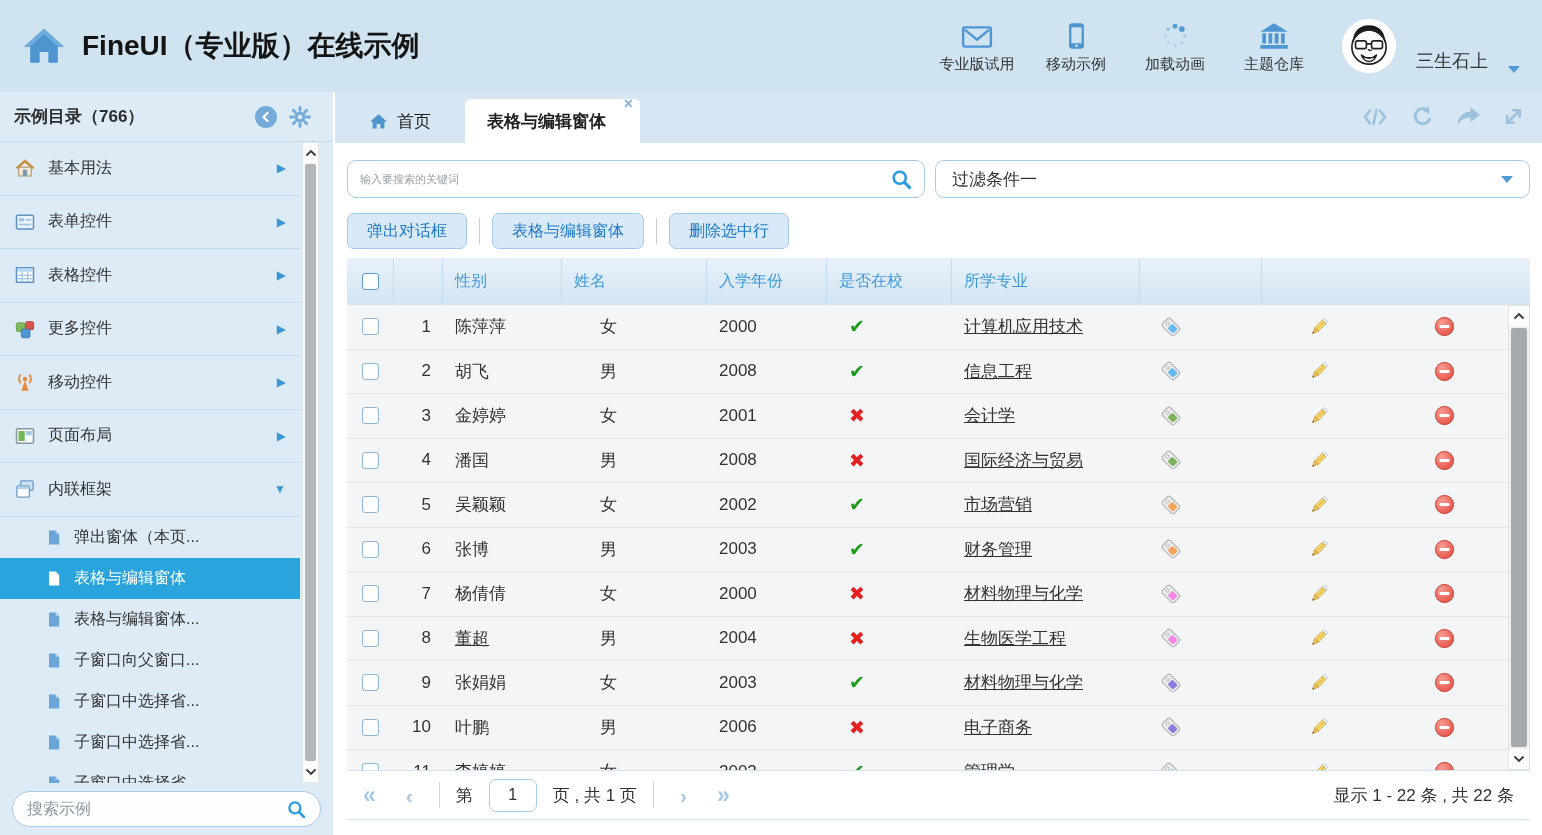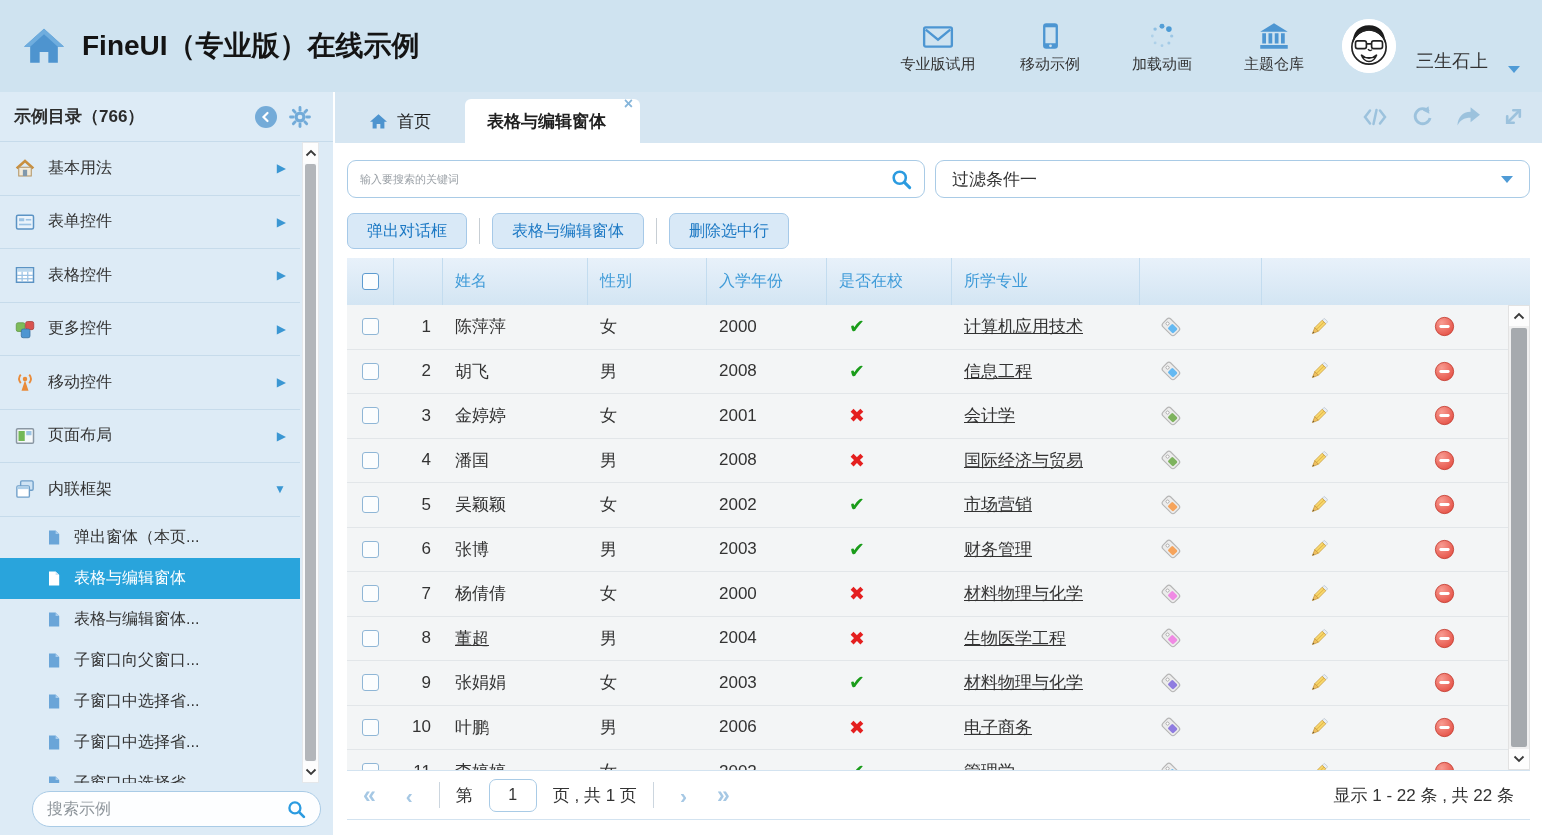--- a/index.html
+++ b/index.html
@@ -4,21 +4,21 @@
 <style>
   *{box-sizing:border-box;margin:0;padding:0;}
   html,body{width:1542px;height:835px;overflow:hidden;}
   body{font-family:"Liberation Sans","DejaVu Sans",sans-serif;background:#fff;}
   .app{width:1542px;height:835px;display:flex;flex-direction:column;overflow:hidden;}
 
   
   .header{height:92px;background:#cfe3f0;display:flex;align-items:center;padding:0 22px;flex:none;}
   .logo{display:flex;align-items:center;gap:16px;}
   .app-title{font-size:28px;font-weight:bold;color:#141414;}
-  .hnav{margin-left:auto;display:flex;align-items:flex-end;gap:36px;margin-right:30px;}
+  .hnav{margin-left:auto;display:flex;align-items:flex-end;gap:23px;margin-right:30px;}
   .nav-item{display:flex;flex-direction:column;align-items:center;gap:5px;cursor:pointer;min-width:76px;}
   .nav-ico{height:32px;display:flex;align-items:flex-end;justify-content:center;}
   .nav-label{font-size:15px;color:#333;}
   .userbox{display:flex;align-items:flex-end;gap:20px;cursor:pointer;}
   .avatar{width:54px;height:54px;border-radius:50%;overflow:hidden;background:#fff;flex:none;}
   .username{font-size:18px;color:#333;}
   .caret{width:0;height:0;border-left:6px solid transparent;border-right:6px solid transparent;border-top:7px solid #4f9bd6;display:inline-block;}
 
   
   .main-row{flex:1;display:flex;min-height:0;}
@@ -32,21 +32,21 @@
   .sidebar-list{height:641px;overflow:hidden;position:relative;padding-right:33px;flex:none;}
   .sgroup{height:53.5px;display:flex;align-items:center;padding:0 14px;border-bottom:1px solid #c6dbeb;font-size:16px;color:#333;position:relative;cursor:pointer;}
   .gicon{width:22px;height:20px;margin-right:12px;flex:none;}
   .garrow{position:absolute;right:14px;color:#3b97d3;font-size:12px;}
   .schild{height:41px;display:flex;align-items:center;padding-left:46px;font-size:16px;color:#333;gap:12px;cursor:pointer;white-space:nowrap;}
   .schild.selected{background:#29a4dc;color:#fff;}
   .sscroll{position:absolute;top:0;right:14px;width:17px;height:100%;background:#fafbfc;border:1px solid #e4e7ea;}
   .sc-btn{height:20px;display:flex;align-items:center;justify-content:center;background:#fdfdfd;cursor:pointer;}
   .sc-btn.bot{position:absolute;bottom:0;left:0;right:0;}
   .sc-thumb{position:absolute;left:2px;right:2px;top:21px;bottom:21px;background:#b3b6ba;border-radius:2px;cursor:grab;}
-  .ssearch{height:52px;padding:8px 12px;flex:none;margin-left:20px;}
+  .ssearch{height:52px;padding:8px 12px;flex:none;}
   .sbox{height:36px;border:1.5px solid #a9cbe6;border-radius:18px;background:#fdfeff;display:flex;align-items:center;padding:0 14px;gap:8px;}
   .sbox input{flex:1;border:0;outline:0;background:transparent;font-size:16px;color:#333;font-family:inherit;min-width:0;}
   .sbox input::placeholder{color:#8f969c;}
 
   
   .main{flex:1;display:flex;flex-direction:column;min-width:0;background:#fff;}
   .tabbar{height:51px;background:#d6e6f2;display:flex;align-items:flex-end;padding-left:12px;position:relative;flex:none;}
   .tab{height:44px;display:flex;align-items:center;gap:9px;padding:0 22px;font-size:17px;color:#1f1f1f;position:relative;cursor:pointer;}
   .tab.active{background:#fff;border-radius:6px 6px 0 0;font-weight:bold;padding-right:34px;margin-left:12px;}
   .tab-close{position:absolute;top:-4px;right:7px;font-size:16px;font-weight:bold;color:#85b5da;cursor:pointer;}
@@ -419,25 +419,25 @@
           </div>
 
         <div class="grid">
           <div class="grid-header" id="ghead">
               <div class="gh center" style="width:47px;flex:none;justify-content:center;padding-left:0;">
      <span class="cb hdr"></span>
    </div>
               <div class="gh" style="width:49px;flex:none;">
      <span></span>
    </div>
+              <div class="gh" style="width:119px;flex:none;">
+     <span>性别</span>
+   </div>
               <div class="gh" style="width:145px;flex:none;">
      <span>姓名</span>
-   </div>
-              <div class="gh" style="width:119px;flex:none;">
-     <span>性别</span>
    </div>
               <div class="gh" style="width:120px;flex:none;">
      <span>入学年份</span>
    </div>
               <div class="gh" style="width:125px;flex:none;">
      <span>是否在校</span>
    </div>
               <div class="gh" style="width:188px;flex:none;">
      <span>所学专业</span>
    </div>

